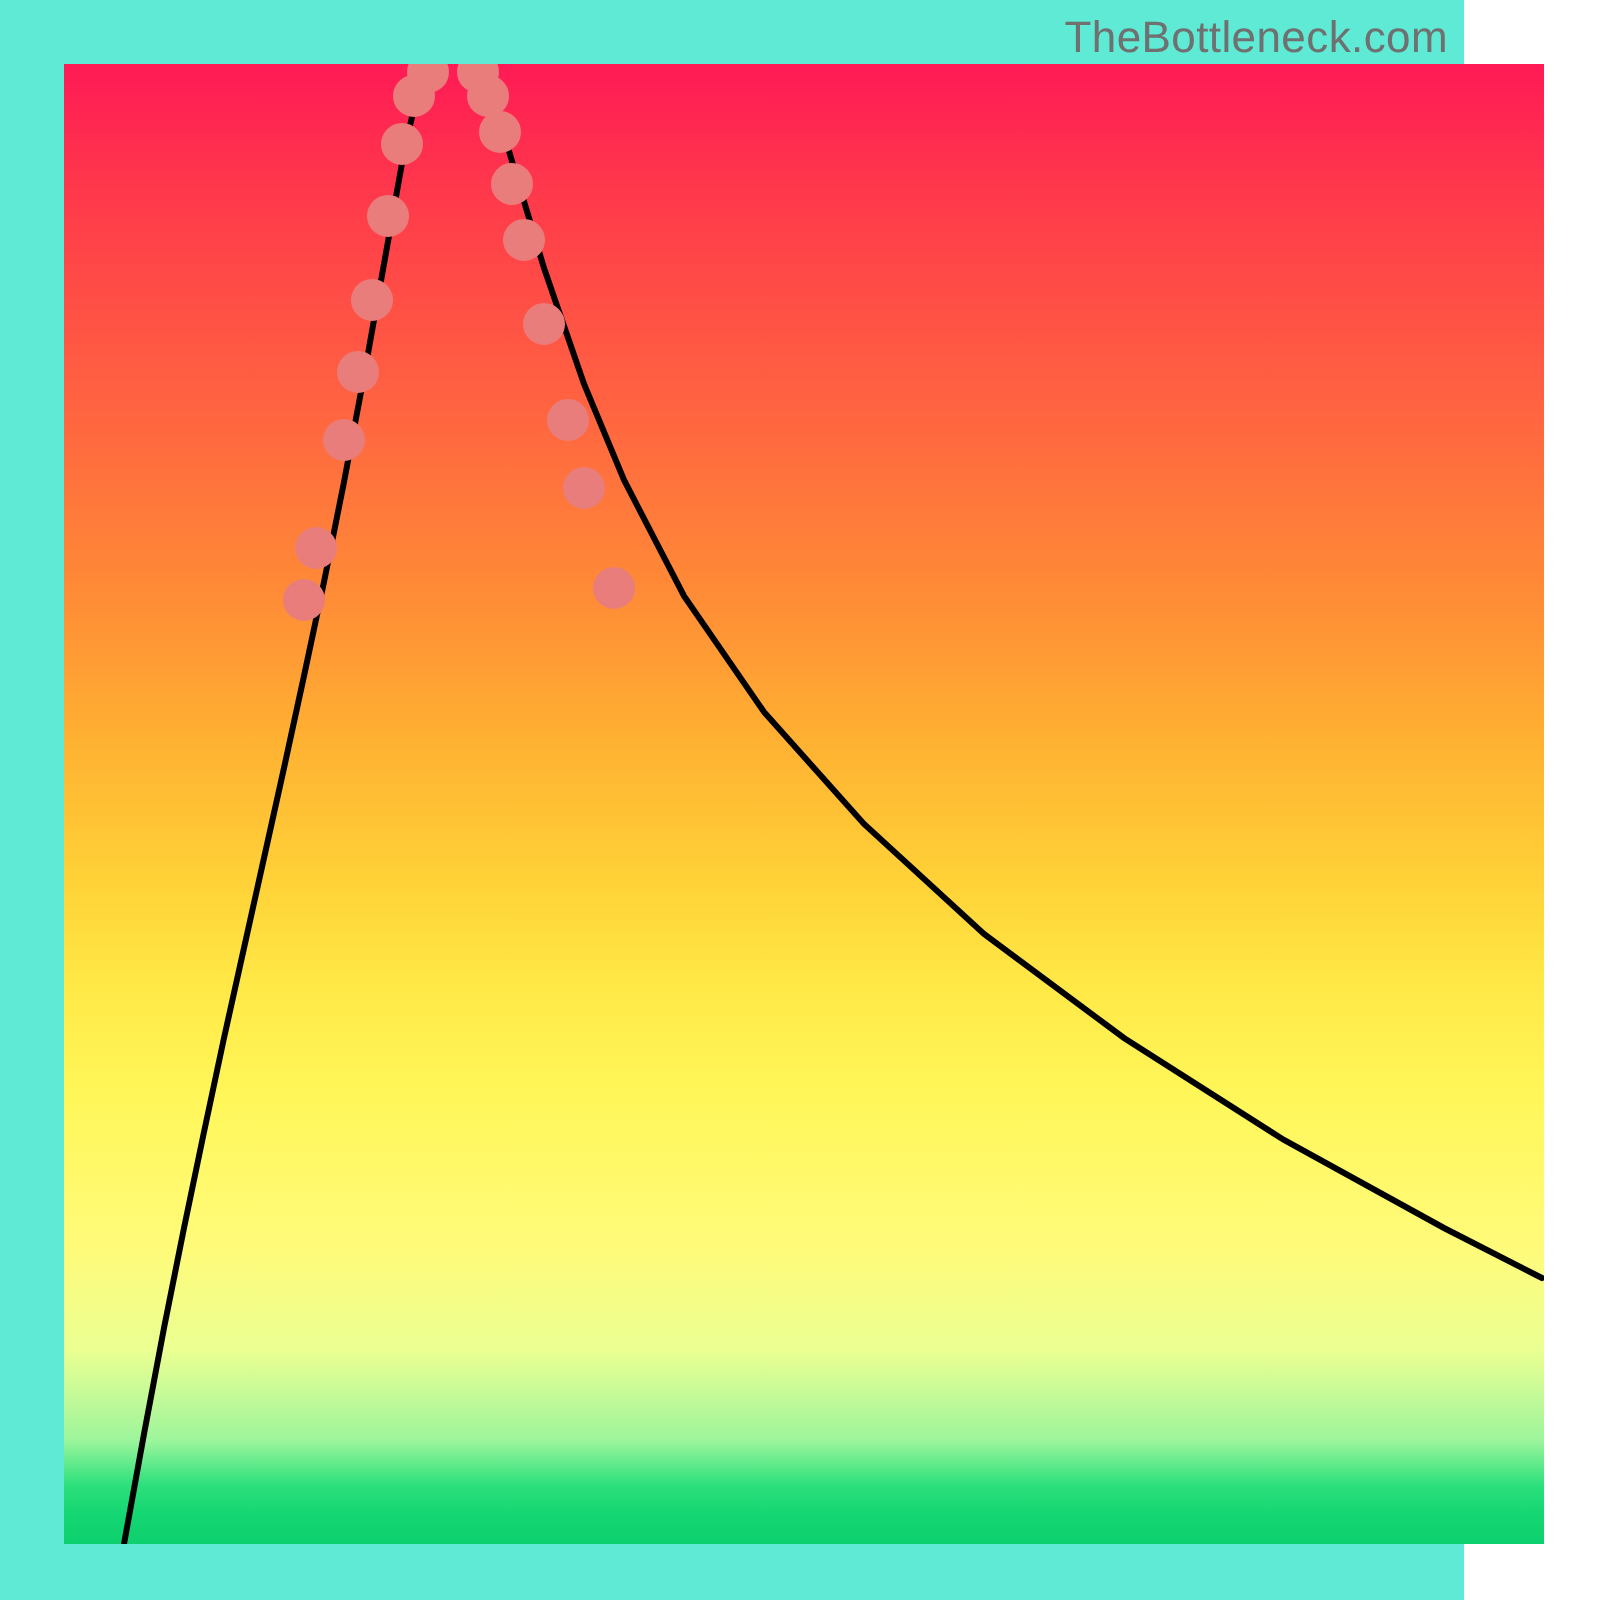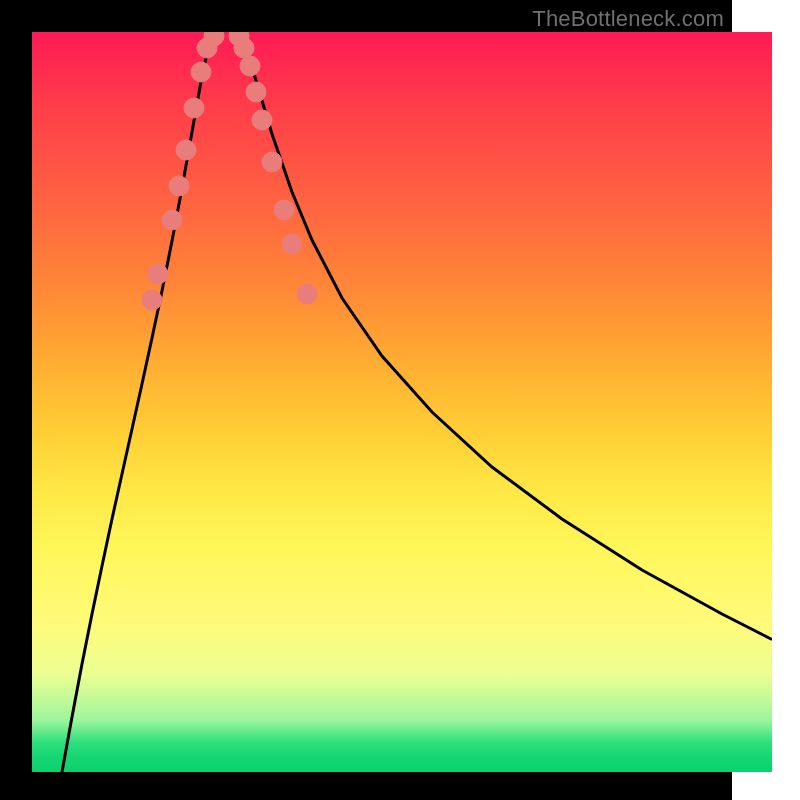--- a/index.html
+++ b/index.html
@@ -1,20 +1,20 @@
 <!DOCTYPE html>
 <html><head>
 <meta charset="utf-8">
 <style>
   * { margin: 0; padding: 0; box-sizing: border-box; }
   html, body { width: 800px; height: 800px; overflow: hidden; }
   .wrap {
     width: 732px;
     height: 800px;
-    background: #000000;
+    background: #5eead4;
     position: relative;
   }
   .plot {
     position: absolute;
     left: 32px;
     top: 32px;
     width: 740px;
     height: 740px;
     background: linear-gradient(
       to bottom,

